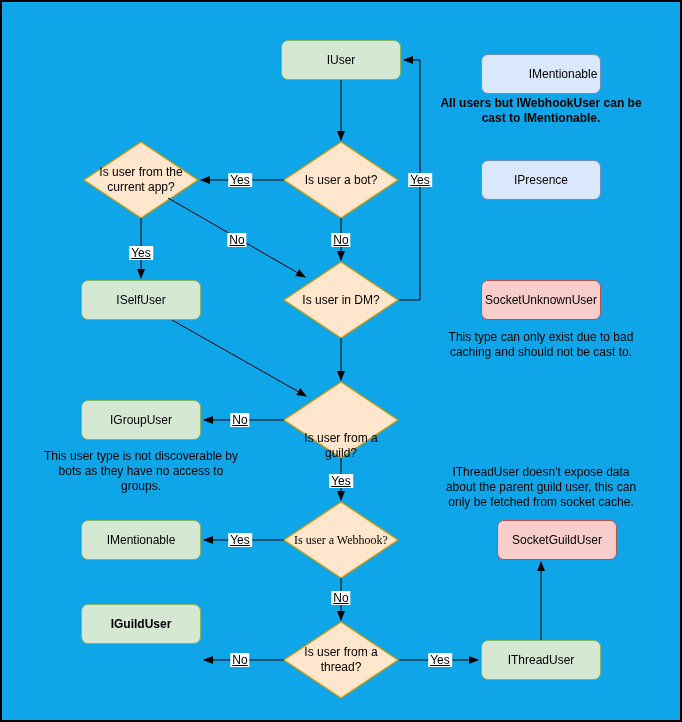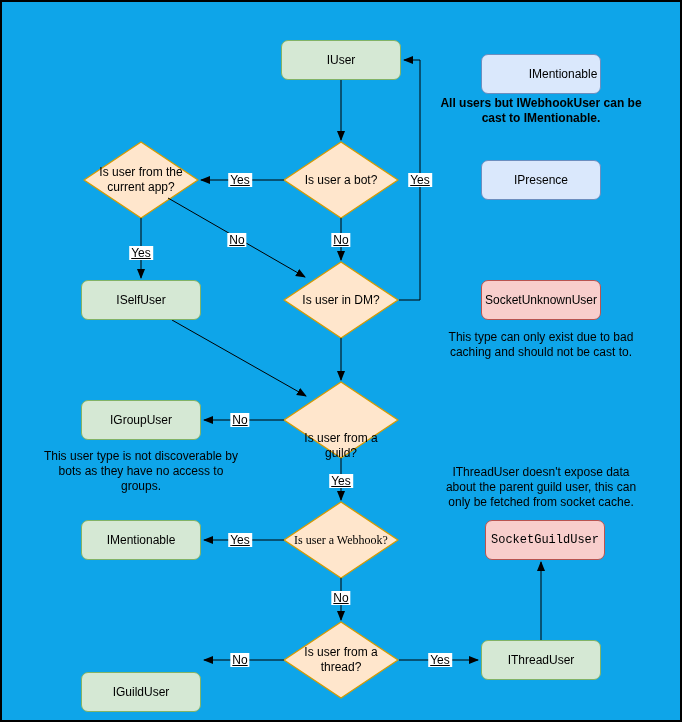--- a/index.html
+++ b/index.html
@@ -108,22 +108,22 @@
     </g>
   </svg>
 
   <div class="node green" style="left:281px; top:40px;">IUser</div>
   <div class="node blue" style="left:481px; top:54px;padding-left:44px;">IMentionable</div>
   <div class="node blue" style="left:481px; top:160px;">IPresence</div>
   <div class="node green" style="left:81px;  top:280px;">ISelfUser</div>
   <div class="node red" style="left:481px; top:280px;">SocketUnknownUser</div>
   <div class="node green" style="left:81px;  top:400px;">IGroupUser</div>
   <div class="node green" style="left:81px;  top:520px;">IMentionable</div>
-  <div class="node red" style="left:485px; top:520px;font-family:Liberation Mono, monospace;">SocketGuildUser</div>
-  <div class="node green" style="left:81px;  top:672px;">IGuildUser</div>
+  <div class="node red" style="left:497px; top:520px;">SocketGuildUser</div>
+  <div class="node green" style="left:81px;  top:604px;font-weight:bold;">IGuildUser</div>
   <div class="node green" style="left:481px; top:640px;">IThreadUser</div>
 
   <div class="dlabel" style="left:141px; top:180px;">Is user from the current app?</div>
   <div class="dlabel" style="left:341px; top:180px;">Is user a bot?</div>
   <div class="dlabel" style="left:341px; top:300px;">Is user in DM?</div>
   <div class="dlabel" style="left:341px; top:420px;margin-top:26px;">Is user from a guild?</div>
   <div class="dlabel" style="left:341px; top:540px;font-family:Liberation Serif, serif;">Is user a Webhook?</div>
   <div class="dlabel" style="left:341px; top:660px;">Is user from a thread?</div>
 
   <div class="elabel" style="left:240px; top:180px;">Yes</div>

